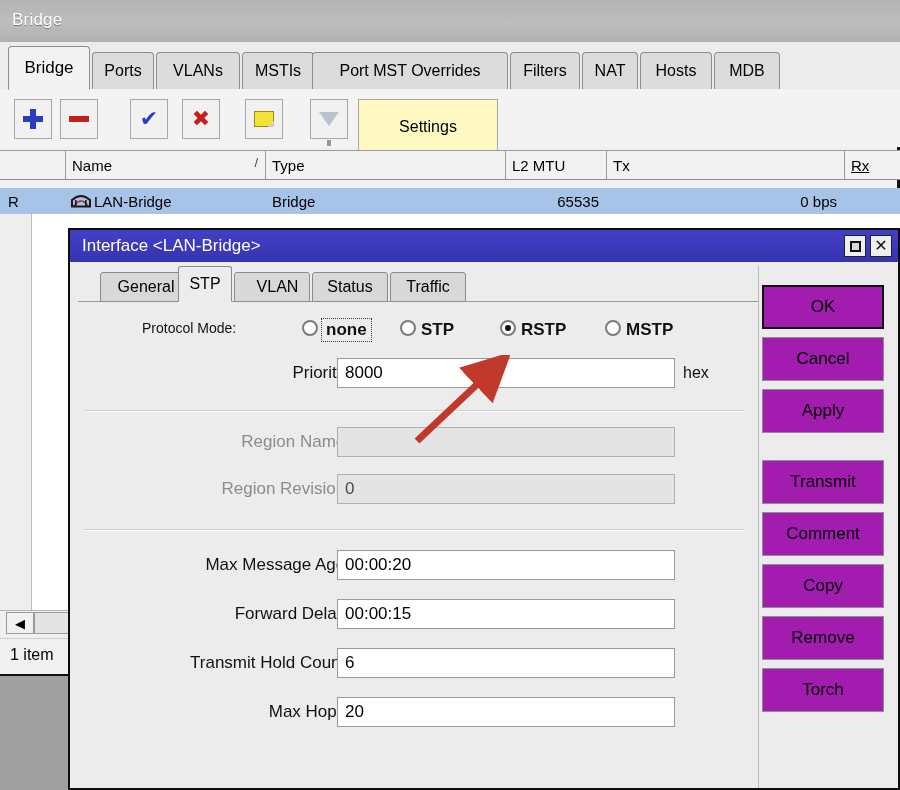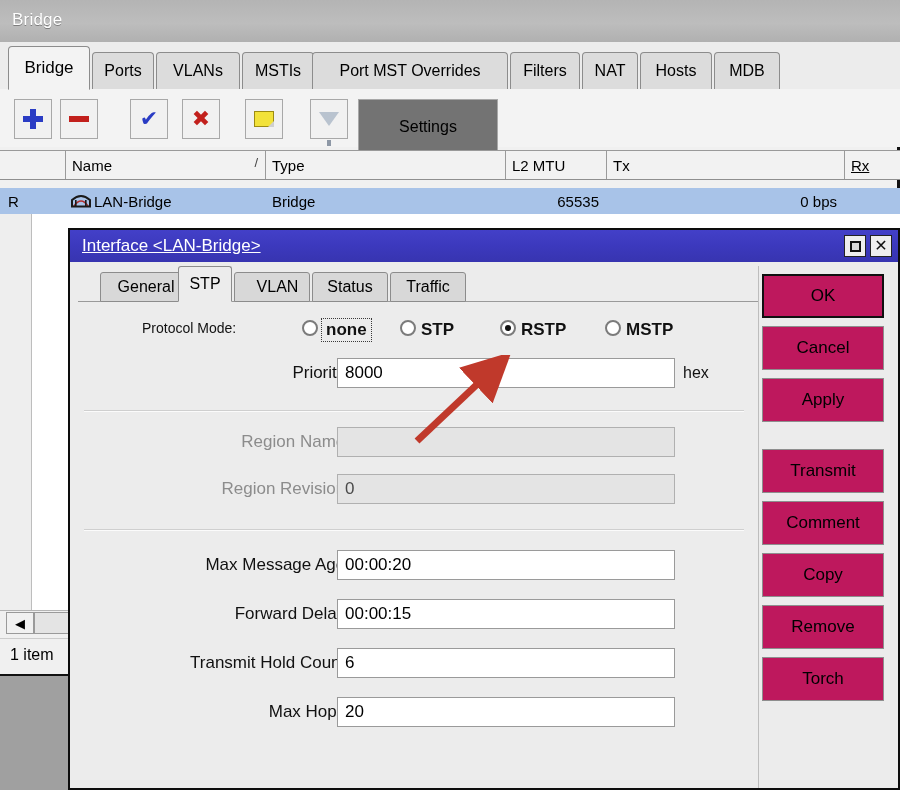--- a/index.html
+++ b/index.html
@@ -62,21 +62,21 @@
   .tbtn{
     position:absolute;top:99px;width:38px;height:40px;
     background:#f1f1f1;
     border:1px solid #a8a8a8;
     box-sizing:border-box;
     display:flex;align-items:center;justify-content:center;
     cursor:default;
   }
   #btn-settings{
     position:absolute;top:99px;left:358px;width:140px;height:56px;
-    background:#737373;border:1px solid #a8a8a8;box-sizing:border-box;
+    background:#fef9c3;border:1px solid #a8a8a8;box-sizing:border-box;
     display:flex;align-items:center;justify-content:center;
     font-size:16px;color:#000;cursor:default;
   }
 
   
   .g-plus{position:relative;width:20px;height:20px;}
   .g-plus:before,.g-plus:after{content:"";position:absolute;background:#2a3cc4;}
   .g-plus:before{left:7px;top:0;width:6px;height:20px;}
   .g-plus:after{left:0;top:7px;width:20px;height:6px;}
   .g-minus{width:20px;height:6px;background:#c2201c;}
@@ -151,21 +151,21 @@
     position:absolute;left:68px;top:228px;width:832px;height:562px;
     background:#ececec;
     border:2px solid #0d0d0d;
     box-sizing:border-box;
   }
   #dlg-titlebar{
     position:absolute;left:0;top:0;right:0;height:32px;
     background:linear-gradient(to bottom,#4340c8 0%,#3c39bd 50%,#3734b0 100%);
   }
   #dlg-title{
-    position:absolute;left:12px;top:6px;font-size:17px;color:#ffffff;text-decoration:underline;
+    position:absolute;left:12px;top:6px;font-size:17px;color:#ffffff;
   }
   .dlg-ctl{
     position:absolute;top:5px;width:22px;height:22px;
     background:#eeeeee;border:1px solid #222;box-sizing:border-box;
     display:flex;align-items:center;justify-content:center;cursor:default;
   }
   #dlg-restore{right:32px;}
   #dlg-close{right:6px;}
   .ctl-box{width:11px;height:11px;border:2px solid #111;background:#d8d8d8;box-sizing:border-box;}
   .ctl-x{font-size:16px;font-weight:bold;color:#111;line-height:1;}
@@ -231,23 +231,23 @@
   }
   .rtext{font-size:17px;color:#111;white-space:nowrap;}
   .rtext.focus{
     border:1px dotted #3a3a3a;padding:1px 4px;margin:-2px -2px;
   }
 
   
   #dlg-buttons{position:absolute;right:0;top:36px;width:148px;bottom:0;}
   .dbtn{
     position:absolute;left:12px;width:122px;height:44px;
-    background:#be185d;border:1px solid #8e8e8e;box-sizing:border-box;
+    background:#a21caf;border:1px solid #8e8e8e;box-sizing:border-box;
     display:flex;align-items:center;justify-content:center;
-    font-size:17px;color:#000;cursor:default;
+    font-size:17px;color:#000;cursor:default;margin-top:11px;
   }
   .dbtn.default{border:2px solid #101010;}
 
   
   #annot-arrow{position:absolute;left:395px;top:355px;width:120px;height:95px;pointer-events:none;}
 </style>
 </head>
 <body>
 
 <div id="bridge-window">

